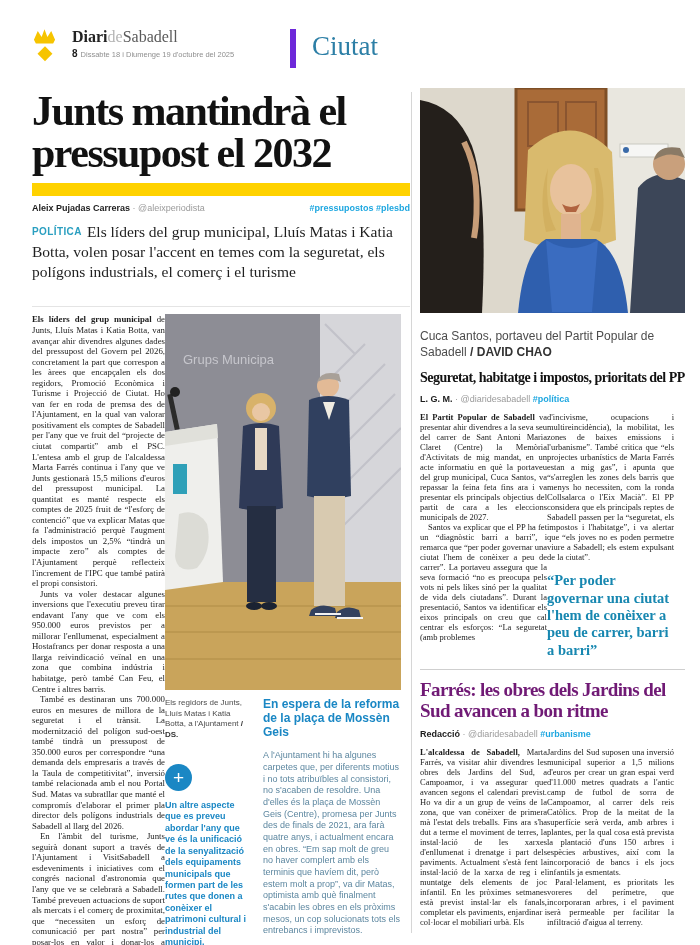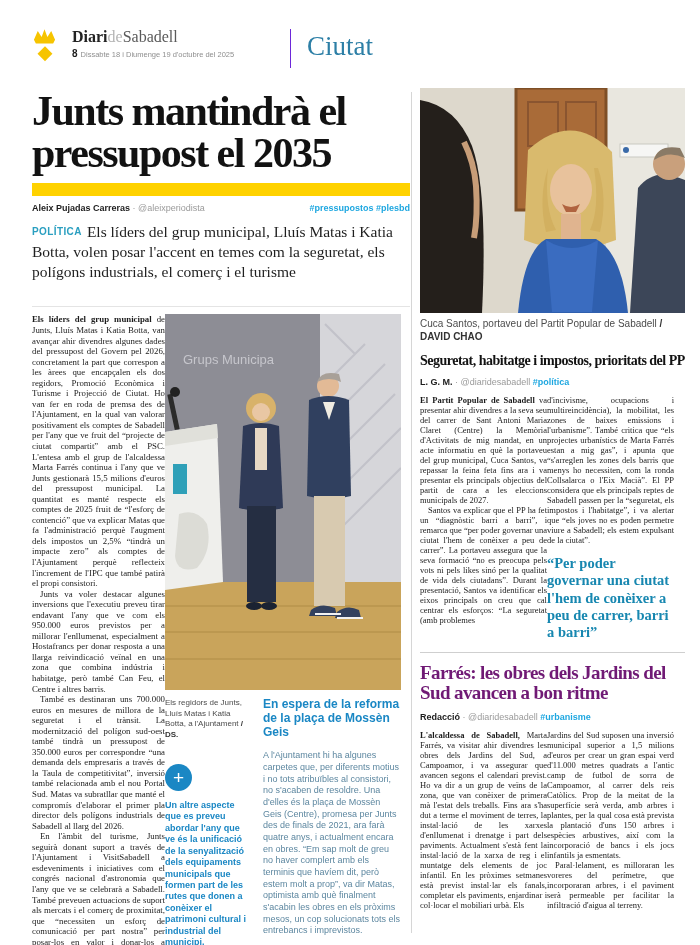--- a/index.html
+++ b/index.html
@@ -10,21 +10,21 @@
   
   .header{position:absolute;left:32px;top:28px;right:30px;height:44px}
   .brand-row{display:flex;align-items:flex-start;gap:15px}
   .logo{width:25px;height:37px;flex:none}
   .brand-name{font-family:"Liberation Serif",serif;font-size:16px;line-height:1.1}
   .brand-name .b{font-weight:bold;color:#222}
   .brand-name .de{color:#b3b3b3}
   .brand-name .sab{color:#5a5a5a}
   .date-line{font-size:7.5px;color:#8f8f8f;margin-top:2px}
   .date-line .pnum{font-weight:bold;color:#1d1d1d;font-size:10px;margin-right:3px}
-  .section{position:absolute;left:258px;top:1px;border-left:1px solid #6d28d9;
+  .section{position:absolute;left:258px;top:1px;border-left:6px solid #6d28d9;
            padding:2px 0 6px 16px;font-family:"Liberation Serif",serif;
            font-size:27px;color:#2d7fa6}
 
   
   .lead-article{position:absolute;left:32px;top:90px;width:378px}
   .headline{font-family:"Liberation Serif",serif;font-weight:bold;font-size:42px;
             line-height:1.0;letter-spacing:-1.5px;color:#121212}
   .ybar{height:13px;background:#ffd200;margin-top:9px}
   .byline-row{display:flex;justify-content:space-between;align-items:flex-end;
               margin-top:7px;font-size:9px}
@@ -56,21 +56,21 @@
   .note{margin-top:9px;font-size:9px;line-height:1.27;font-weight:bold;color:#1a87c4}
   .sb-title{font-size:12px;font-weight:bold;color:#1a87c4;line-height:1.16}
   .sb-body{margin-top:10px;font-size:9px;line-height:1.3;color:#5d87a0}
 
   
   .vrule{position:absolute;left:411px;top:92px;bottom:12px;width:1px;background:#d6d6d6}
 
   
   .right-col{position:absolute;left:420px;top:88px;width:265px}
   .photo2{width:265px;height:225px;display:block}
-  .caption2{font-size:10px;color:#4c4c4c;margin-top:4px;line-height:1.3}
+  .caption2{font-size:12px;color:#4c4c4c;margin-top:16px;line-height:1.3}
   .h2{font-family:"Liberation Serif",serif;font-weight:bold;font-size:14px;
       line-height:1.05;letter-spacing:-0.5px;color:#121212;margin-top:11px}
   .h3{font-family:"Liberation Serif",serif;font-weight:bold;font-size:19px;
       line-height:1.08;letter-spacing:-0.6px;color:#701a75;margin-top:10px}
   .byline2{font-size:9px;margin-top:8px}
   .cols2{display:flex;gap:0;margin-top:8px}
   .cols2 .c{width:127px;flex:none}
   .body2{font-family:"Liberation Serif",serif;font-size:8.5px;line-height:1.18;
          text-align:justify;color:#1c1c1c;hyphens:auto}
   .body2 p+p{text-indent:8px}
@@ -93,21 +93,21 @@
         <div class="brand-name"><span class="b">Diari</span><span class="de">de</span><span class="sab">Sabadell</span></div>
         <div class="date-line"><span class="pnum">8</span><span>Dissabte 18 i Diumenge 19 d'octubre del 2025</span></div>
       </div>
     </div>
     <div class="section">Ciutat</div>
   </div>
 
   <div class="vrule"></div>
 
   <div class="lead-article">
-    <div class="headline">Junts mantindrà el pressupost el 2035</div>
+    <div class="headline">Junts mantindrà el pressupost el 2032</div>
     <div class="ybar"></div>
     <div class="byline-row">
       <span><span class="by-name">Aleix Pujadas Carreras</span> <span class="by-handle">· @aleixperiodista</span></span>
       <span class="tags">#pressupostos #plesbd</span>
     </div>
     <div class="standfirst"><span class="kicker">POLÍTICA</span><span>Els líders del grup municipal, Lluís Matas i Katia Botta, volen posar l'accent en temes com la seguretat, els polígons industrials, el comerç i el turisme</span></div>
 
     <div class="lead-content">
 
       <div class="colA body-text">
@@ -214,18 +214,18 @@
 
     <div class="h3">Farrés: les obres dels Jardins del Sud avancen a bon ritme</div>
     <div class="byline2"><span class="by-name">Redacció</span> <span class="by-handle">· @diaridesabadell </span><span class="tags">#urbanisme</span></div>
 
     <div class="cols2">
       <div class="c body2">
         <p><span class="lede">L'alcaldessa de Sabadell,</span><span> Marta Farrés, va visitar ahir divendres les obres dels Jardins del Sud, a Campoamor, i va assegurar que avancen segons el calendari previst. Ho va dir a un grup de veïns de la zona, que van conèixer de primera mà l'estat dels treballs. Fins ara s'ha dut a terme el moviment de terres, la instal·lació de les xarxes d'enllumenat i drenatge i part dels paviments. Actualment s'està fent la instal·lació de la xarxa de reg i el muntatge dels elements de joc infantil. En les pròximes setmanes està previst instal·lar els fanals, completar els paviments, enjardinar i col·locar el mobiliari urbà. Els</span></p>
       </div>
       <div class="c body2">
         <p>Jardins del Sud suposen una inversió municipal superior a 1,5 milions d'euros per crear un gran espai verd d'11.000 metres quadrats a l'antic camp de futbol de sorra de Campoamor, al carrer dels reis Catòlics. Prop de la meitat de la superfície serà verda, amb arbres i plantes, per la qual cosa està prevista la plantació d'uns 150 arbres i espècies arbustives, així com la incorporació de bancs i els jocs infantils ja esmentats.</p>
-        <p>Paral·lelament, es milloraran les voreres del perímetre, que incorporaran arbres, i el paviment serà permeable per facilitar la infiltració d'aigua al terreny.</p>
+        <p>Paral·lelament, es prioritats les voreres del perímetre, que incorporaran arbres, i el paviment serà permeable per facilitar la infiltració d'aigua al terreny.</p>
       </div>
     </div>
 
   </div>
 </div>
 
 </body></html>

